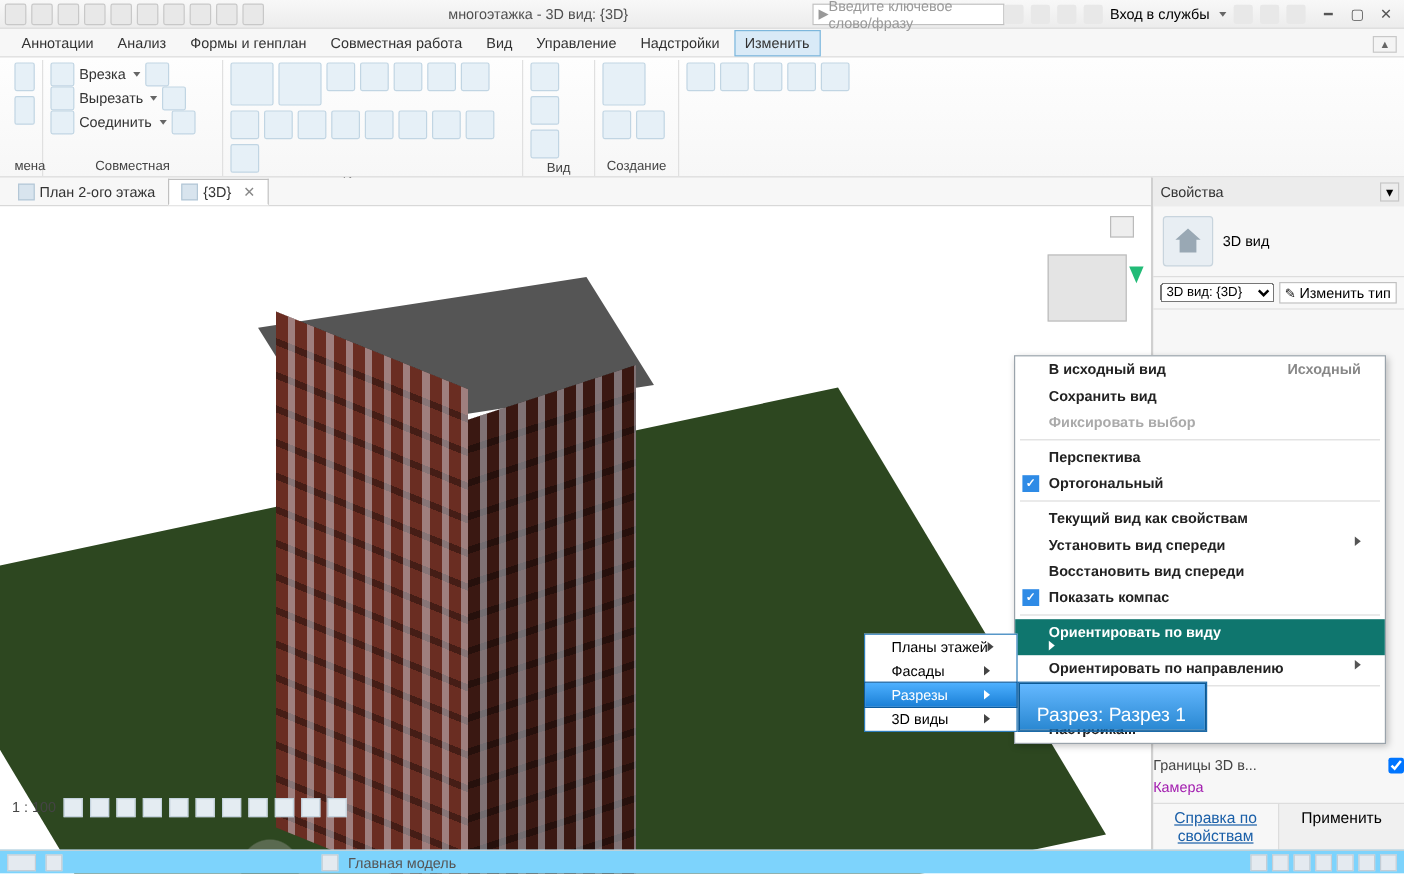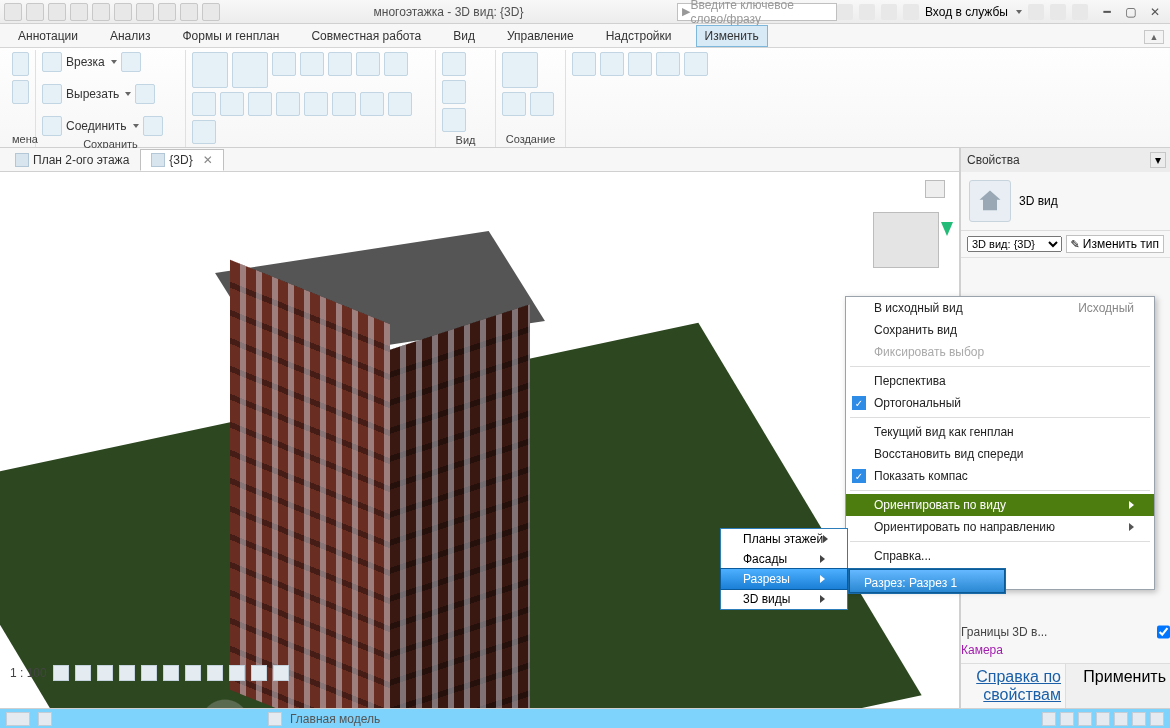--- a/index.html
+++ b/index.html
@@ -6,31 +6,31 @@
 body { width: 1170px; height: 728px; background: #fff; overflow: hidden; position: relative; }
 .titlebar { height: 24px; background: linear-gradient(#f8f8f8,#ececec); display: flex; align-items: center; padding: 0 4px; border-bottom: 1px solid #d0d0d0; }
 .titlebar .qat { display: flex; gap: 4px; align-items: center; }
 .titlebar .qicon { width: 18px; height: 18px; background: #e8e8e8; border: 1px solid #c8c8c8; border-radius: 2px; }
 .titlebar .title { flex: 1; text-align: center; color: #505050; font-size: 12px; }
 .titlebar .search { width: 160px; height: 18px; border: 1px solid #c0c0c0; background: #fff; padding: 0 4px; font-size: 11px; color: #999; display:flex; align-items:center; }
 .titlebar .right { display:flex; gap:6px; align-items:center; }
 .titlebar .ricon { width:16px; height:16px; background:#e8e8e8; border-radius:2px; }
 .win-btns { display:flex; gap:2px; margin-left:8px; }
 .win-btns span { width:22px; height:16px; display:flex; align-items:center; justify-content:center; color:#555; }
-.menubar { height: 24px; background: #f7f7f7; display:flex; align-items:center; padding:0 10px; gap: 16px; border-bottom:1px solid #d5d5d5; }
+.menubar { height: 24px; background: #f7f7f7; display:flex; align-items:center; padding:0 10px; gap: 4px; border-bottom:1px solid #d5d5d5; }
 .menubar .mitem { padding: 3px 8px; color:#333; }
 .menubar .mitem.active { background:#d9eaf7; border:1px solid #7db7dc; }
 .ribbon { height: 100px; background: linear-gradient(#fefefe,#f7f7f7); border-bottom: 1px solid #d0d0d0; display:flex; align-items:stretch; padding:2px 6px 0 6px; }
 .rgroup { display:flex; flex-direction:column; padding:0 6px; border-right:1px solid #e0e0e0; }
 .rgroup .icons { flex:1; display:flex; flex-wrap:wrap; gap:4px; align-content:flex-start; padding-top:2px; }
 .rgroup .ricon { width:24px; height:24px; background:#e6f0f7; border:1px solid #c1d5e3; border-radius:2px; position:relative; }
 .rgroup .ricon.sm { width:20px; height:20px; }
 .rgroup .ricon.lg { width:36px; height:36px; }
 .rgroup .rlabel { text-align:center; font-size:11px; color:#444; padding:2px 0; }
-.rgroup .stack { display:flex; flex-direction:column; gap:12px; }
+.rgroup .stack { display:flex; flex-direction:column; gap:0; }
 .rgroup .stack .row { display:flex; align-items:center; gap:4px; font-size:11px; color:#333; }
 .rc-chevron { display:inline-block; width:0; height:0; border-left:3px solid transparent; border-right:3px solid transparent; border-top:4px solid #666; margin-left:2px; }
 .dockarea { position:relative; height: calc(100% - 24px - 24px - 100px - 20px); display:flex; }
 .viewtabs { height:24px; background:#f7f7f7; border-bottom:1px solid #d0d0d0; display:flex; align-items:center; padding:0 4px; gap:0; }
 .vtab { padding:3px 10px; border:1px solid transparent; display:flex; align-items:center; gap:4px; color:#333; }
 .vtab.active { background:#fff; border:1px solid #c0c0c0; border-bottom:1px solid #fff; }
 .vtab .x { color:#888; margin-left:6px; }
 .vtab .icon { width:14px; height:14px; background:#d8e4ee; border:1px solid #b4c7d6; }
 .canvas { flex:1; position:relative; background:#fff; }
 .viewcol { flex:1; display:flex; flex-direction:column; border-right:1px solid #d0d0d0; }
@@ -38,39 +38,39 @@
 .proppanel .hdr { height:24px; display:flex; align-items:center; padding:0 6px; background:#ececec; justify-content:space-between; }
 .proppanel .hdr .t { color:#333; }
 .proppanel .hdr .x { color:#666; }
 .proppanel .typebox { display:flex; align-items:center; padding:8px; gap:8px; border-bottom:1px solid #ddd; }
 .proppanel .typebox .bigicon { width:42px; height:42px; background:#e8eef3; border:1px solid #c8d4dd; border-radius:3px; display:flex; align-items:center; justify-content:center; }
 .proppanel .selrow { padding:4px 6px; display:flex; gap:4px; align-items:center; border-bottom:1px solid #e0e0e0; }
 .proppanel select { flex:1; font-size:11px; }
 .proppanel .propbtn { border:1px solid #c0c0c0; background:#fff; padding:1px 4px; font-size:11px; }
 .proppanel .plist { flex:1; overflow:hidden; padding:2px 6px; font-size:11px; color:#444; }
 .proppanel .footer { display:flex; border-top:1px solid #ddd; }
-.proppanel .footer div { flex:1; padding:4px; text-align:right; font-size:16px; }
+.proppanel .footer div { flex:1; padding:4px; text-align:center; font-size:13px; }
 .statusbar { height:20px; position:absolute; bottom:0; left:0; right:0; background:#7dd3fc; border-top:1px solid #d0d0d0; display:flex; align-items:center; padding:0 6px; gap:8px; font-size:11px; color:#555; }
 .viewbar { position:absolute; left:10px; bottom:24px; height:22px; display:flex; align-items:center; gap:6px; font-size:11px; color:#444; }
 .viewbar .icon { width:16px; height:16px; background:#e4ecf2; border:1px solid #c3d2dd; }
 .ctxmenu { position:absolute; background:#fff; border:1px solid #9aa3ab; box-shadow:2px 2px 6px rgba(0,0,0,0.25); font-size:12px; color:#222; }
-.ctxmenu .it { padding:4px 20px 4px 28px; display:flex; align-items:center; justify-content:space-between; white-space:nowrap; position:relative; }
+.ctxmenu .it { padding:4px 20px 4px 28px; display:flex; justify-content:space-between; white-space:nowrap; position:relative;font-weight:bold; }
 .ctxmenu .it.disabled { color:#aaa; }
-.ctxmenu .it.hov { background:#4d7c0f; color:#fff; }
+.ctxmenu .it.hov { background:#0f766e; color:#fff;flex-direction:column; }
 .ctxmenu .it .chk { position:absolute; left:6px; width:14px; height:14px; background:#2e8be6; display:flex; align-items:center; justify-content:center; color:#fff; font-size:10px; }
 .ctxmenu .it .arrow { width:0; height:0; border-top:4px solid transparent; border-bottom:4px solid transparent; border-left:5px solid #555; }
 .ctxmenu .it.hov .arrow { border-left-color:#fff; }
 .ctxmenu .sep { height:1px; background:#ddd; margin:3px 4px; }
 .submenu { position:absolute; background:#fff; border:1px solid #2d7dbb; }
 .submenu .sit { padding:3px 22px 3px 22px; display:flex; justify-content:space-between; align-items:center; white-space:nowrap; font-size:12px; }
 .submenu .sit.sel { background:linear-gradient(#4db0ff,#1a7fd6); color:#fff; border:1px solid #0a5a9e; margin:-1px; }
 .submenu .sit .arrow { width:0; height:0; border-top:4px solid transparent; border-bottom:4px solid transparent; border-left:5px solid #444; }
 .submenu .sit.sel .arrow { border-left-color:#fff; }
 .ssub { position:absolute; background:#fff; border:1px solid #1b6aa8; }
-.ssub .ssit { padding:6px 20px 2px 14px; font-size:12px; background:linear-gradient(#64b8ff,#2a88d2); color:#fff; border:1px solid #0b5995; white-space:nowrap; }
+.ssub .ssit { padding:18px 20px 2px 14px; font-size:16px; background:linear-gradient(#64b8ff,#2a88d2); color:#fff; border:1px solid #0b5995; white-space:nowrap; }
 
 .ground { position:absolute; left:30px; top:210px; width:780px; height:420px; background:#2d4720; transform: skewY(-12deg) skewX(28deg); }
 .bldg { position:absolute; left:230px; top:60px; width:280px; height:500px; }
 .bldg .face-left { position:absolute; left:0; top:60px; width:160px; height:430px; background:#6a2d22; transform:skewY(22deg); }
 .bldg .face-right { position:absolute; left:160px; top:95px; width:140px; height:430px; background:#3a1812; transform:skewY(-18deg); }
 .bldg .roof { position:absolute; left:0; top:20px; width:300px; height:90px; background:#555; transform:skewX(32deg) skewY(-8deg); }
 .stripes { position:absolute; inset:0; background:repeating-linear-gradient(to bottom, transparent 0 22px, rgba(0,0,0,0.35) 22px 28px); }
 .wins { position:absolute; inset:0; background:repeating-linear-gradient(to right, transparent 0 10px, rgba(200,220,235,0.45) 10px 16px); mix-blend-mode:screen; }
 .tree { position:absolute; left:190px; top:520px; width:70px; height:80px; background: radial-gradient(circle at 50% 40%, #5a6a50 0 40%, transparent 42%); }
 .homeicon { position:absolute; right:14px; top:8px; width:20px; height:18px; border:1px solid #bbb; background:#eee; }
@@ -151,21 +151,21 @@
             <div class="ricon sm"></div>
           </div>
         <div class="row">
             <div class="ricon sm"></div>
             <span>Соединить</span>
             <span class="rc-chevron"></span>
             <div class="ricon sm"></div>
           </div>
       </div>
     </div>
-    <div class="rlabel">Сохранить</div>
+    <div class="rlabel">Совместная</div>
   </div>
   <div class="rgroup" style="width:250px">
     <div class="icons">
       <div class="ricon lg"></div>
       <div class="ricon lg"></div>
       <div class="ricon"></div>
         <div class="ricon"></div>
         <div class="ricon"></div>
       <div class="ricon"></div>
         <div class="ricon"></div>
@@ -309,21 +309,25 @@
   <div class="sep"></div>
   <div class="it">
       <span>Перспектива</span>
     </div>
   <div class="it">
       <span class="chk">✓</span>
       <span>Ортогональный</span>
     </div>
   <div class="sep"></div>
   <div class="it">
-      <span>Текущий вид как генплан</span>
+      <span>Текущий вид как свойствам</span>
+    </div>
+  <div class="it">
+      <span>Установить вид спереди</span>
+      <span class="arrow"></span>
     </div>
   <div class="it">
       <span>Восстановить вид спереди</span>
     </div>
   <div class="it">
       <span class="chk">✓</span>
       <span>Показать компас</span>
     </div>
   <div class="sep"></div>
   <div class="it hov">

